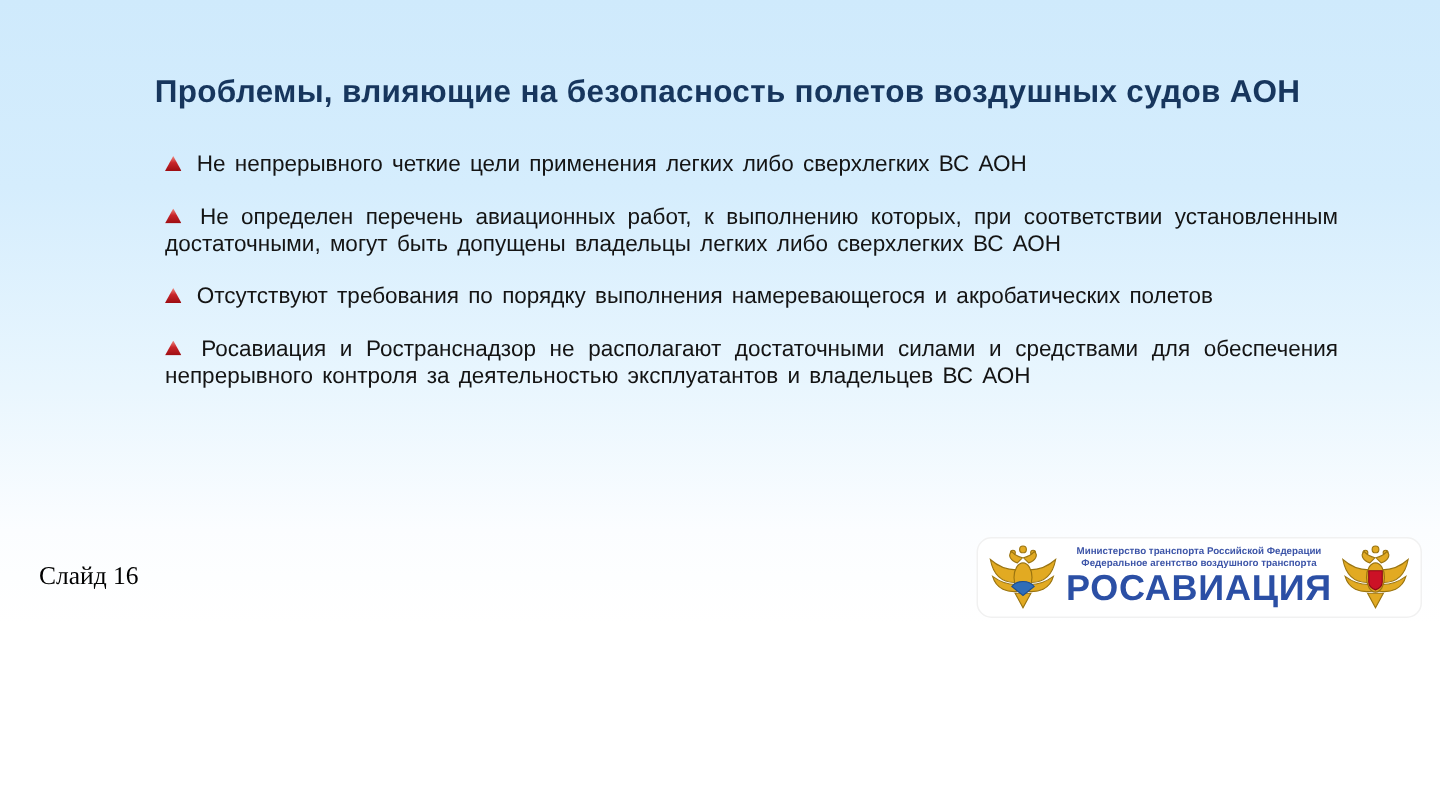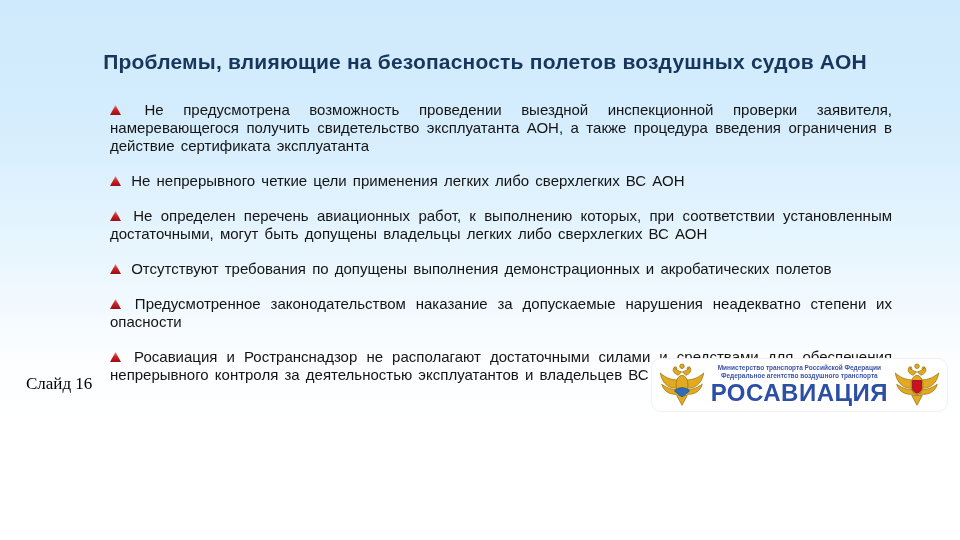--- a/index.html
+++ b/index.html
@@ -41,37 +41,29 @@
 </head>
 <body>
 
 <div class="slide">
 
   <h1 class="title">Проблемы, влияющие на безопасность полетов воздушных судов АОН</h1>
 
   <div class="content">
     <p class="bullet">
       <span class="tri"></span>
-      <span>Не предусмотрена возможность проведении выездной инспекционной проверки заявителя, намеревающегося получить свидетельство эксплуатанта АОН, а также процедура введения ограничения в действие сертификата эксплуатанта</span>
-    </p>
-    <p class="bullet">
-      <span class="tri"></span>
       <span>Не непрерывного четкие цели применения легких либо сверхлегких ВС АОН</span>
     </p>
     <p class="bullet">
       <span class="tri"></span>
       <span>Не определен перечень авиационных работ, к выполнению которых, при соответствии установленным достаточными, могут быть допущены владельцы легких либо сверхлегких ВС АОН</span>
     </p>
     <p class="bullet">
       <span class="tri"></span>
-      <span>Отсутствуют требования по допущены выполнения демонстрационных и акробатических полетов</span>
-    </p>
-    <p class="bullet">
-      <span class="tri"></span>
-      <span>Предусмотренное законодательством наказание за допускаемые нарушения неадекватно степени их опасности</span>
+      <span>Отсутствуют требования по порядку выполнения намеревающегося и акробатических полетов</span>
     </p>
     <p class="bullet">
       <span class="tri"></span>
       <span>Росавиация и Ространснадзор не располагают достаточными силами и средствами для обеспечения непрерывного контроля за деятельностью эксплуатантов и владельцев ВС АОН</span>
     </p>
   </div>
 
   <p class="slide-number">Слайд 16</p>
 
   <div class="logo-badge">

